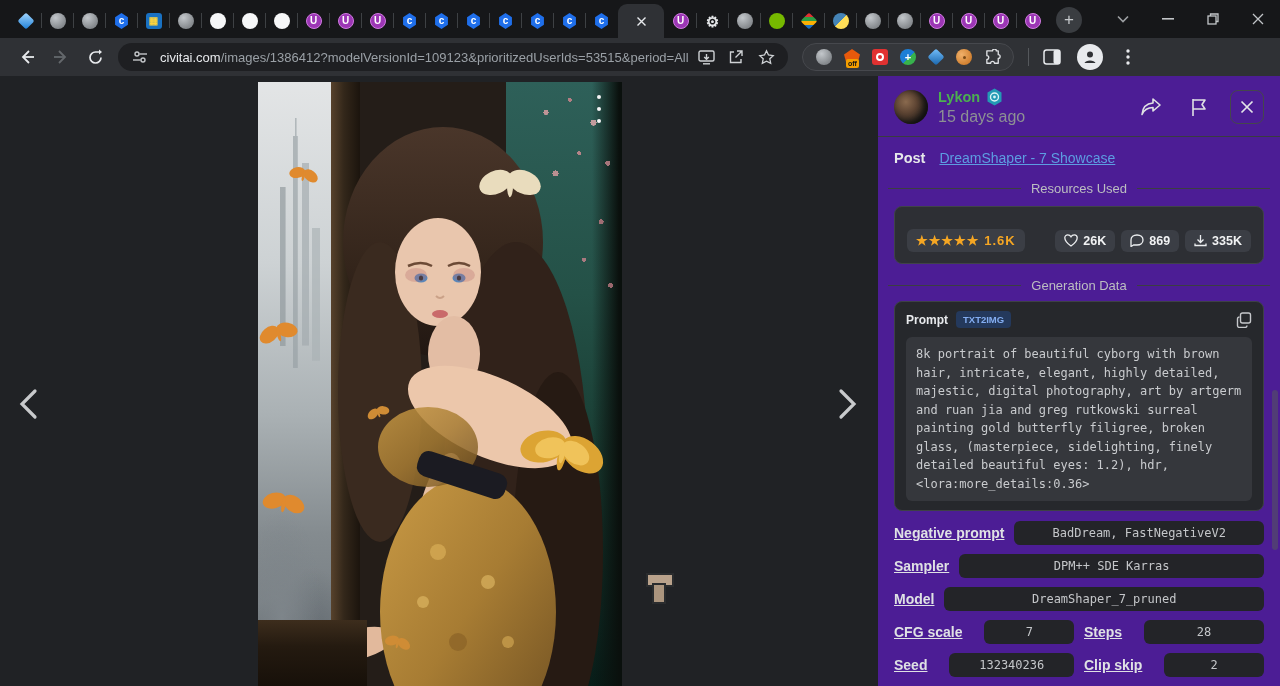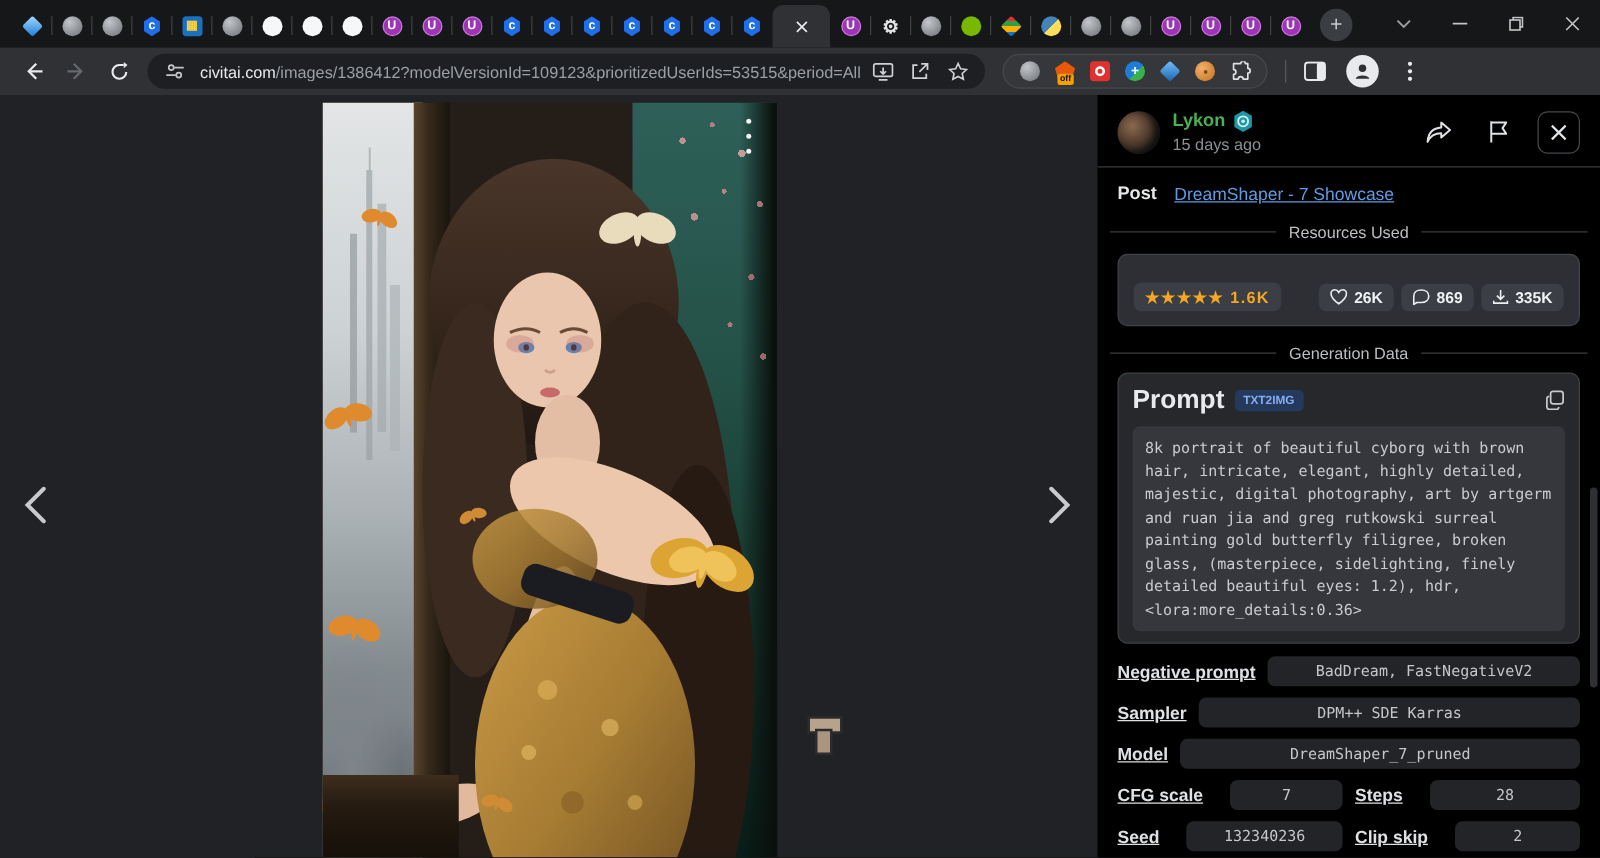--- a/index.html
+++ b/index.html
@@ -88,30 +88,30 @@
   .img-menu { position:absolute; right:14px; top:10px; width:18px; height:34px; display:flex;
               flex-direction:column; align-items:center; justify-content:space-between; padding:3px 0; }
   .img-menu i { width:4px; height:4px; border-radius:50%; background:#f4f5f6; }
 
   
   .corner-cursor { position:absolute; left:645px; top:494px; width:32px; height:38px; }
   .corner-cursor .h { position:absolute; left:3px; top:5px; width:24px; height:10px; background:#b9a28b; box-shadow:0 0 0 2px #2a2c2e; }
   .corner-cursor .v { position:absolute; left:9px; top:15px; width:10px; height:17px; background:#ab957e; box-shadow:0 0 0 2px #2a2c2e; }
 
   
-  .sidebar { position:absolute; right:0; top:0; width:402px; height:610px; background:#000000; overflow:hidden; }
+  .sidebar { position:absolute; right:0; top:0; width:402px; height:610px; background:#4c1d95; overflow:hidden; }
   .sb-scroll { position:absolute; right:2px; top:314px; width:6px; height:160px; background:#56585c; border-radius:3px; opacity:.55; }
   .sb-header { display:flex; align-items:center; padding:12px 16px 10px 16px; }
   .sb-avatar { width:34px; height:34px; border-radius:50%;
       background:radial-gradient(circle at 35% 35%,#8a6a4e 0%,#5d4433 35%,#27211c 75%,#151311 100%);
       box-shadow:inset -4px -2px 6px #101010; }
   .sb-user { margin-left:10px; }
   .sb-name-row { display:flex; align-items:center; gap:6px; }
   .sb-name { font-size:14.5px; font-weight:bold; color:#4caf50; }
-  .sb-time { font-size:13px; color:#8d9094; margin-top:2px; }
+  .sb-time { font-size:16px; color:#8d9094; margin-top:2px; }
   .sb-actions { margin-left:auto; display:flex; align-items:center; gap:14px; }
   .icon-btn { width:34px; height:34px; display:flex; align-items:center; justify-content:center; border-radius:8px; }
   .icon-btn.bordered { border:1px solid #45474c; }
   .sb-divider { height:1px; background:#3a3c40; }
   .sb-post { display:flex; align-items:center; gap:14px; padding:13px 16px; }
   .sb-post-label { font-size:14.5px; font-weight:bold; color:#e6e8ea; }
   .sb-post-link { font-size:14px; color:#5d9de2; text-decoration:underline; }
   .fieldset-div { display:flex; align-items:center; gap:10px; padding:0 10px; margin-top:2px; }
   .fieldset-div .ln { flex:1; height:1px; background:#3c3e42; }
   .fieldset-div .lb { font-size:13px; color:#bcbec1; }
@@ -122,21 +122,21 @@
   .res-badge { margin-left:auto; background:#263b63; color:#8ab4f8; font-size:10.5px; font-weight:bold;
                letter-spacing:.4px; border-radius:4px; padding:4px 9px; }
   .res-row2 { display:flex; align-items:center; margin-top:11px; }
   .pill { background:#3b3e45; border-radius:6px; display:flex; align-items:center; gap:5px;
           padding:4px 9px; font-size:12.5px; font-weight:bold; color:#f1f2f3; }
   .stars span { color:#f5a623; font-size:13px; letter-spacing:1px; }
   .res-stats { margin-left:auto; display:flex; gap:6px; }
 
   .prompt-card { margin:8px 16px 0 16px; background:#26282c; border:1px solid #3e4146; border-radius:8px; padding:9px 11px; }
   .prompt-head { display:flex; align-items:center; gap:8px; }
-  .prompt-title { font-size:21px; font-weight:bold; color:#e8eaed; }
+  .prompt-title { font-size:12px; font-weight:bold; color:#e8eaed; }
   .prompt-badge { background:#24395c; color:#84aef2; font-size:9.5px; font-weight:bold; border-radius:4px; padding:3px 7px; }
   .copy-btn { margin-left:auto; }
   .prompt-body { margin-top:9px; background:#35373c; border-radius:6px; padding:8px 10px;
                  font-family:"DejaVu Sans Mono", monospace; font-size:12px; line-height:18.5px; color:#c9cbce;
                  word-break:break-word; }
 
   .meta { margin:10px 16px 0 16px; }
   .meta-row { display:flex; align-items:center; margin-bottom:9px; gap:10px; }
   .meta-label { font-size:14px; font-weight:bold; color:#dfe1e4; white-space:nowrap;text-decoration:underline; }
   .meta-pill { flex:1; background:#232428; border-radius:6px; padding:5px 10px; text-align:center;

